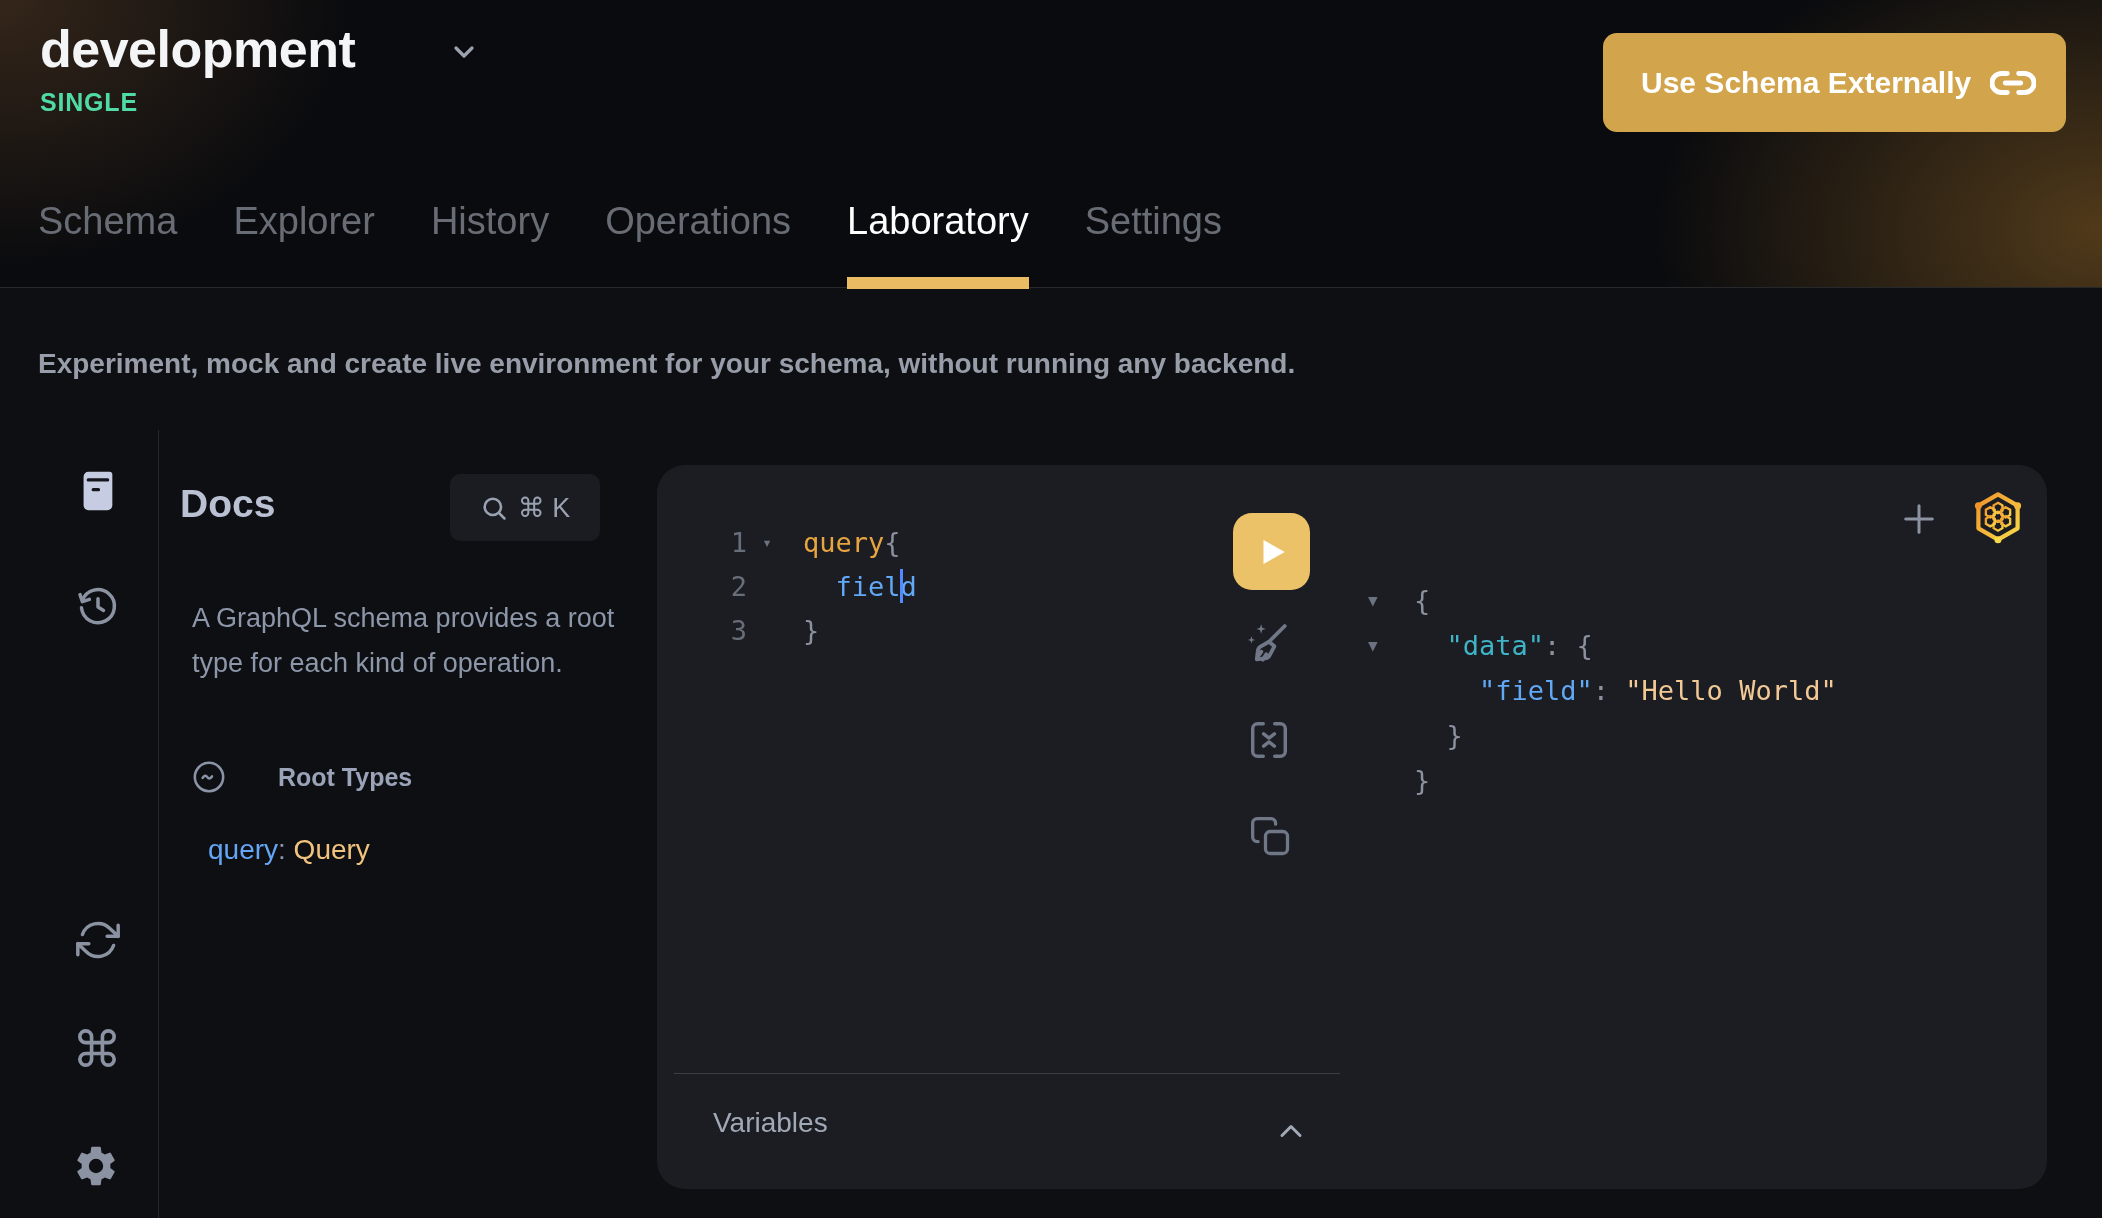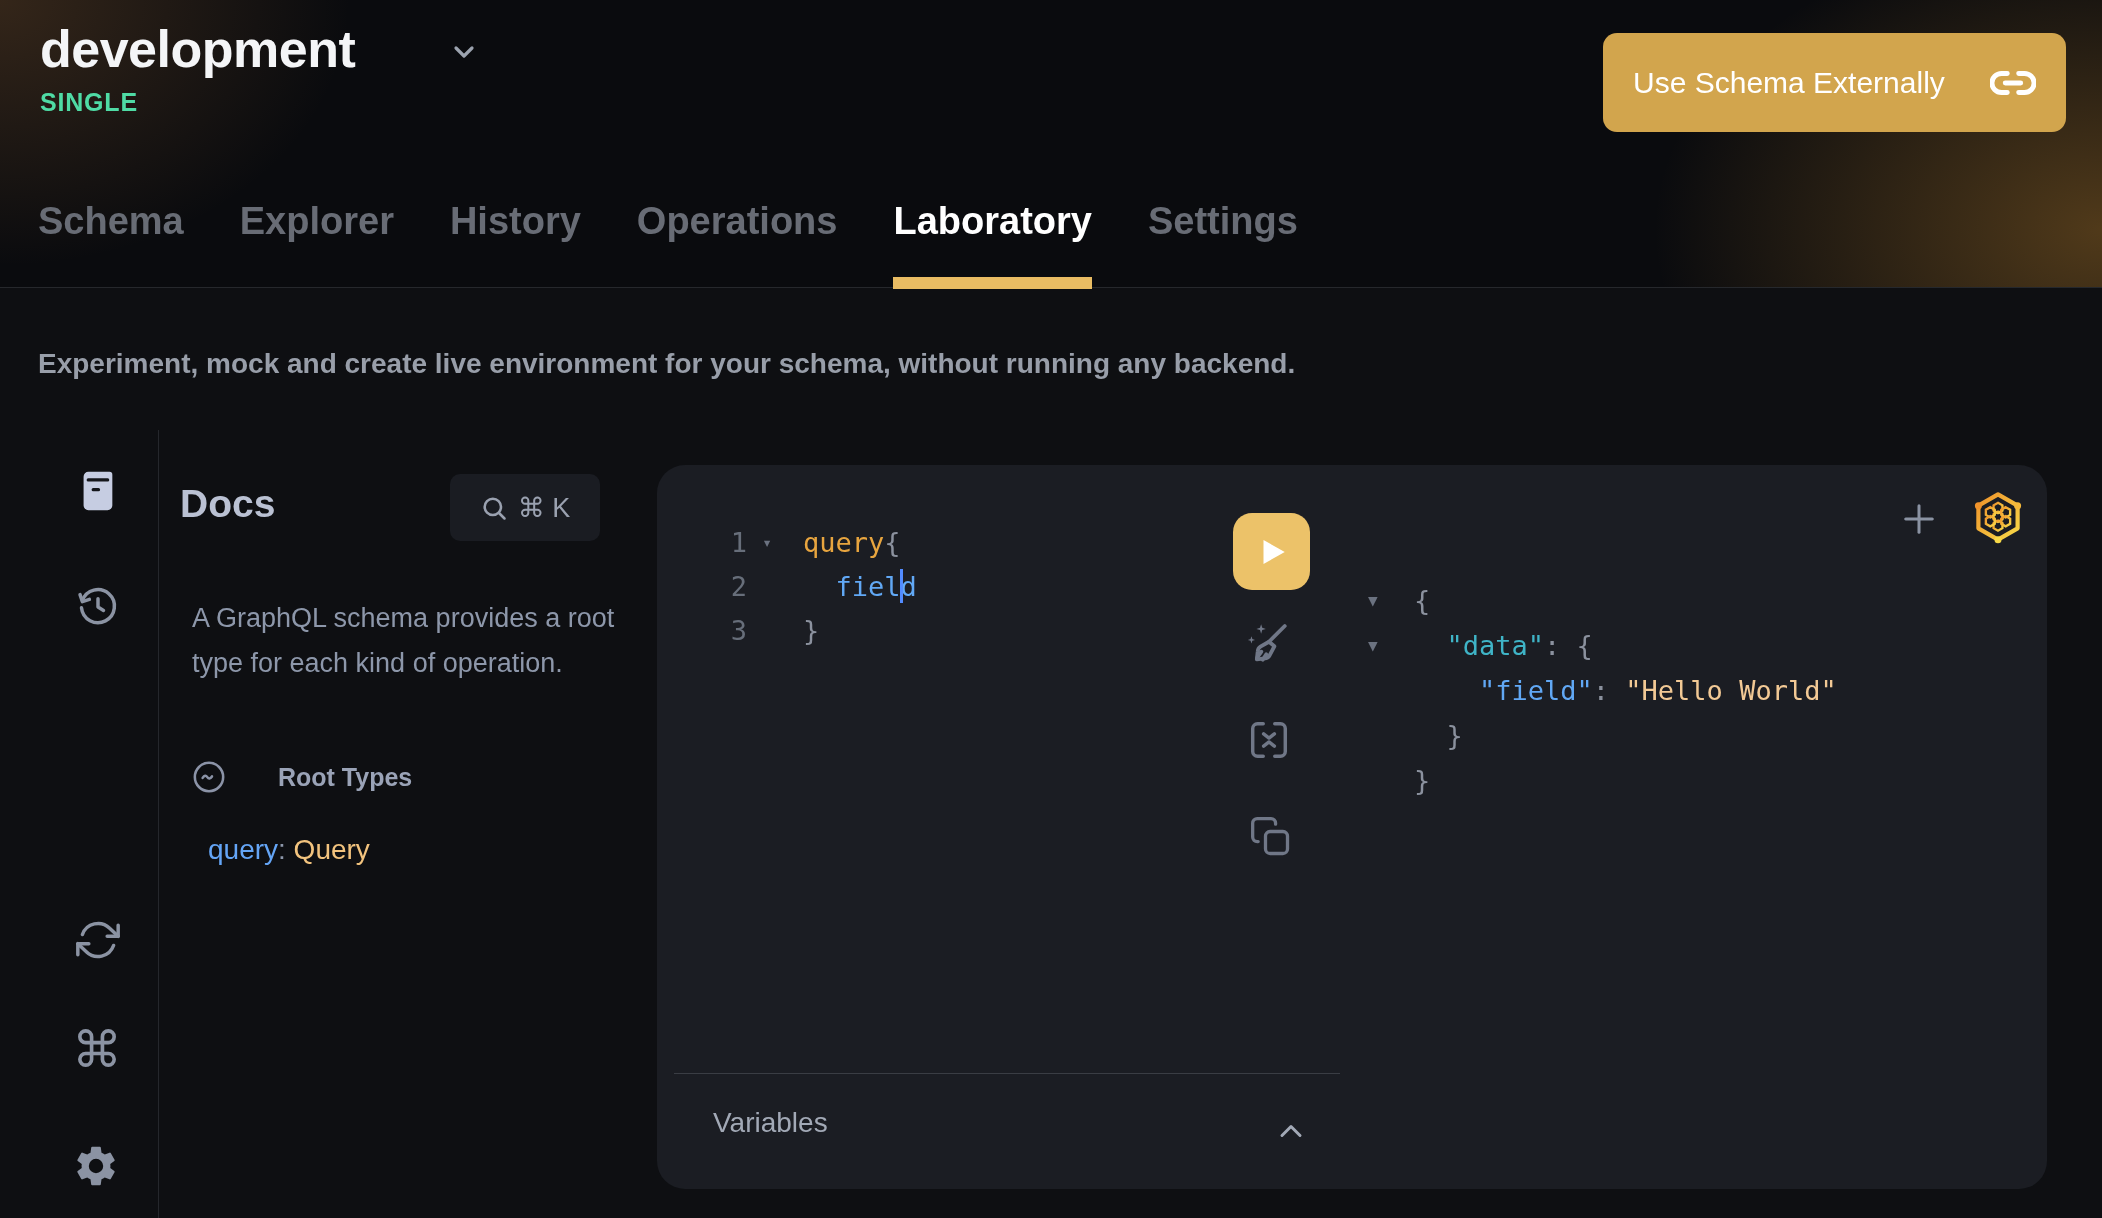--- a/index.html
+++ b/index.html
@@ -18,24 +18,24 @@
     border-bottom:1px solid #26282c;
   }
   .app-title { position:absolute; left:40px; top:12px; font-size:52px; font-weight:700; color:#f4f5f7; letter-spacing:-0.5px;margin-top:7px; }
   .title-chevron { position:absolute; left:448px; top:36px; width:32px; height:32px; cursor:pointer; }
   .badge-single { position:absolute; left:40px; top:88px; font-size:25px; font-weight:700; color:#4fdba5; letter-spacing:0.8px; }
   .external-btn {
     position:absolute; left:1603px; top:33px; width:463px; height:99px;
     background:#d2a54d; border-radius:14px; border:none; cursor:pointer;
     display:flex; align-items:center; justify-content:space-between; padding:0 30px;
   }
-  .external-btn span { font-size:30px; font-weight:400; color:#ffffff; font-family:"Liberation Sans",sans-serif; }
+  .external-btn span { font-size:30px; font-weight:700; color:#ffffff; font-family:"Liberation Sans",sans-serif;margin-left:8px; }
   
   .tabs { position:absolute; left:38px; top:198px; display:flex; gap:56px; }
-  .tab { font-size:38px; font-weight:700; color:#686c75; line-height:46px; position:relative; cursor:pointer; }
+  .tab { font-size:38px; font-weight:400; color:#686c75; line-height:46px; position:relative; cursor:pointer; }
   .tab.active { color:#ffffff; }
   .tab.active::after { content:""; position:absolute; left:0; right:0; bottom:-45px; height:12px; background:#e9bc63; }
   
   .subtitle { position:absolute; left:38px; top:348px; font-size:28px; color:#989ea9;font-weight:bold; }
   
   .rail-divider { position:absolute; left:158px; top:430px; bottom:0; width:1px; background:#25272c; }
   .rail-icon { position:absolute; display:flex; align-items:center; justify-content:center; cursor:pointer; }
   .cmd-glyph { font-size:50px; color:#8b93a3; line-height:44px; }
   
   .docs-heading { position:absolute; left:180px; top:482px; font-size:39px; font-weight:700; color:#bac1d3; }

